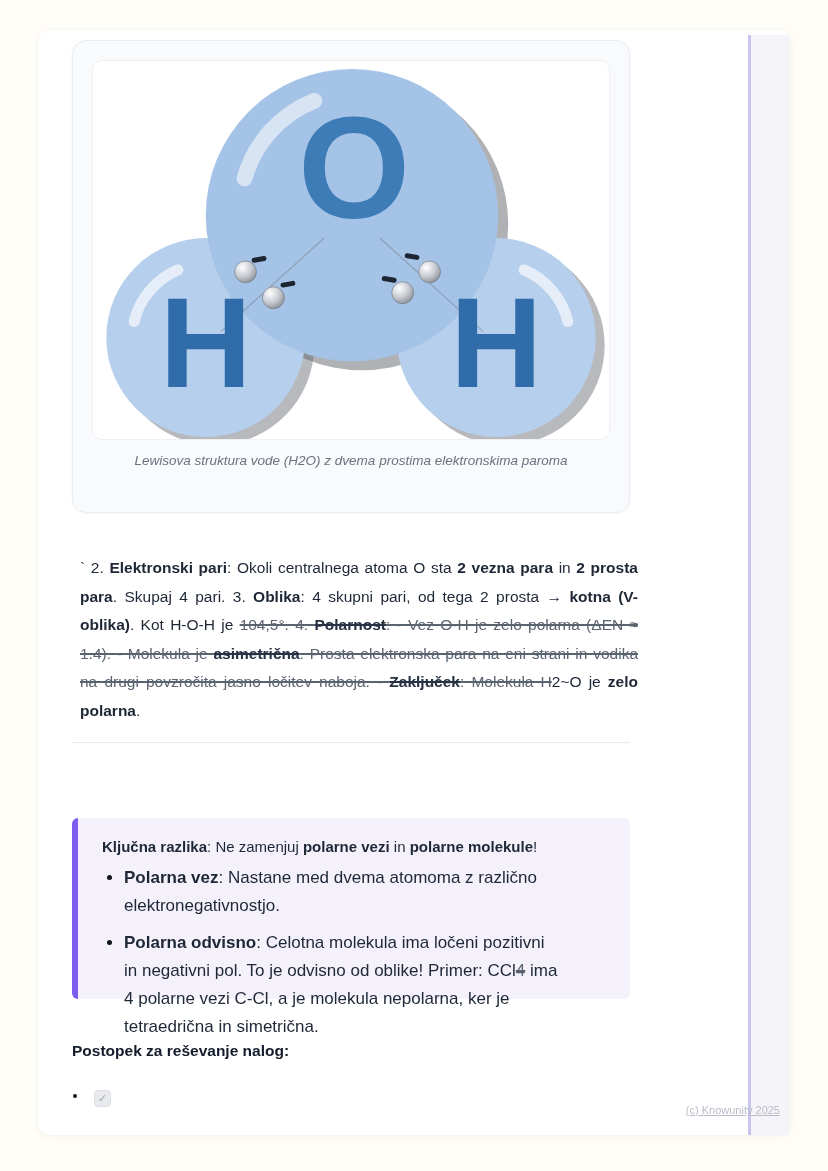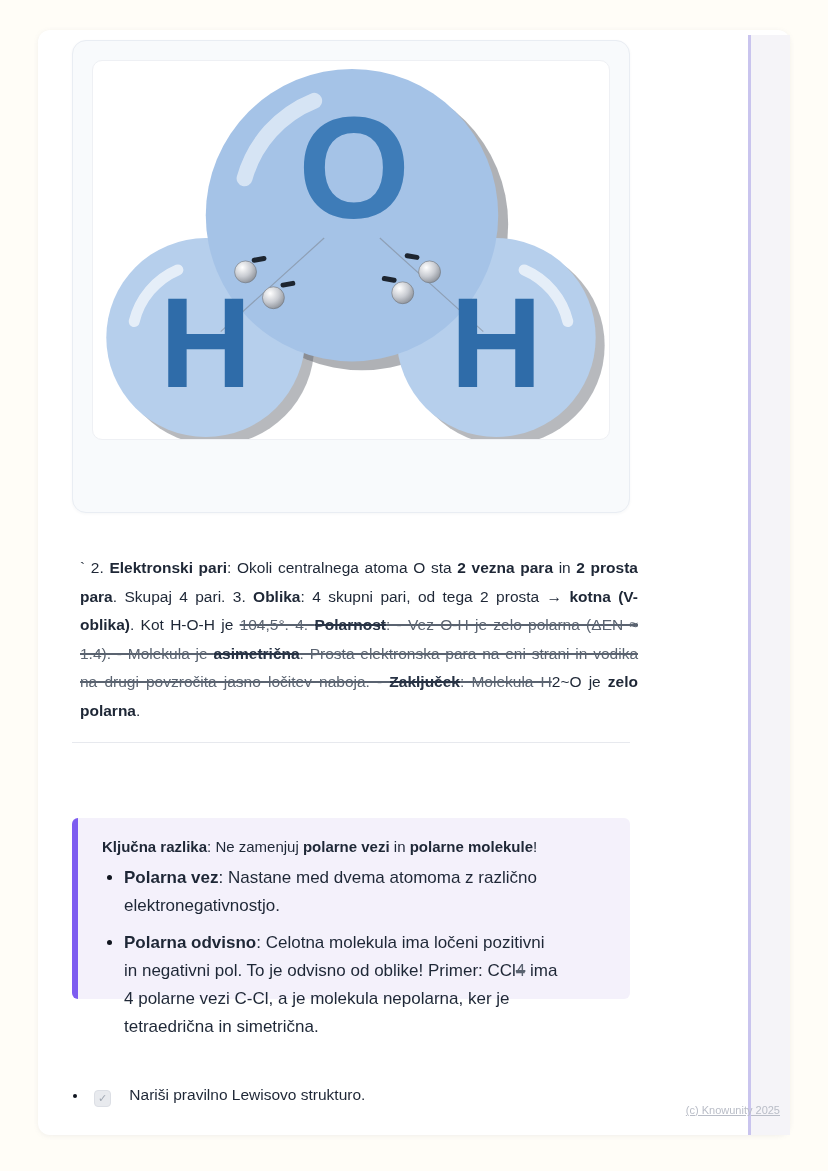--- a/index.html
+++ b/index.html
@@ -92,41 +92,42 @@
           <circle cx="153" cy="212" r="11" fill="url(#eg)" stroke="#6d727a" stroke-width="0.6"></circle>
           <circle cx="181" cy="238" r="11" fill="url(#eg)" stroke="#6d727a" stroke-width="0.6"></circle>
           <circle cx="338" cy="212" r="11" fill="url(#eg)" stroke="#6d727a" stroke-width="0.6"></circle>
           <circle cx="311" cy="233" r="11" fill="url(#eg)" stroke="#6d727a" stroke-width="0.6"></circle>
 
           <text x="262" y="158" font-size="145" font-weight="700" fill="#3e7cb8" text-anchor="middle" font-family="Liberation Sans, DejaVu Sans, sans-serif">O</text>
           <text x="113" y="328" font-size="128" font-weight="700" fill="#2f6ca9" text-anchor="middle" font-family="Liberation Sans, DejaVu Sans, sans-serif">H</text>
           <text x="405" y="328" font-size="128" font-weight="700" fill="#2f6ca9" text-anchor="middle" font-family="Liberation Sans, DejaVu Sans, sans-serif">H</text>
         </svg>
       </div>
+      <figcaption class="figure-caption">Lewisova struktura vode (H2O) z dvema prostima elektronskima paroma</figcaption>
     </figure>
 
     <p class="para"><span>` 2. </span><span class="b">Elektronski pari</span><span>: Okoli centralnega atoma O sta </span><span class="b">2 vezna para</span><span> in </span><span class="b">2 prosta para</span><span>. Skupaj 4 pari. 3. </span><span class="b">Oblika</span><span>: 4 skupni pari, od tega 2 prosta → </span><span class="b">kotna (V-oblika)</span><span>. Kot H-O-H je </span><span class="s">104,5°. 4. </span><span class="b s">Polarnost</span><span class="s">: - Vez O-H je zelo polarna (ΔEN ≈ 1.4). - Molekula je </span><span class="b s">asimetrična</span><span class="s">. Prosta elektronska para na eni strani in vodika na drugi povzročita jasno ločitev naboja. - </span><span class="b s">Zaključek</span><span class="s">: Molekula H</span><span>2~O je </span><span class="b">zelo polarna</span><span>.</span></p>
 
     <hr class="divider">
 
 
     <div class="callout">
       <p class="callout-intro"><span class="b">Ključna razlika</span><span>: Ne zamenjuj </span><span class="b">polarne vezi</span><span> in </span><span class="b">polarne molekule</span><span>!</span></p>
       <ul class="callout-list">
         <li><span class="b">Polarna vez</span><span>: Nastane med dvema atomoma z različno elektronegativnostjo.</span></li>
         <li><span class="b">Polarna odvisno</span><span>: Celotna molekula ima ločeni pozitivni in negativni pol. To je odvisno od oblike! Primer: CCl</span><span class="s">4</span><span> ima 4 polarne vezi C-Cl, a je molekula nepolarna, ker je tetraedrična in simetrična.</span></li>
       </ul>
     </div>
 
+    <p class="proc-title">Postopek za reševanje nalog:</p>
 
     <ul class="checklist">
       <li class="check-item">
         <span class="checkbox">
             <span class="check">✓</span>
           </span>
-        <span class="check-label">Nariši pravilno Lewisovo strukturo.</span>
       </li>
     </ul>
 
     <div class="watermark">(c) Knowunity 2025</div>
 
   </div>
 </div>
 
 </body></html>

